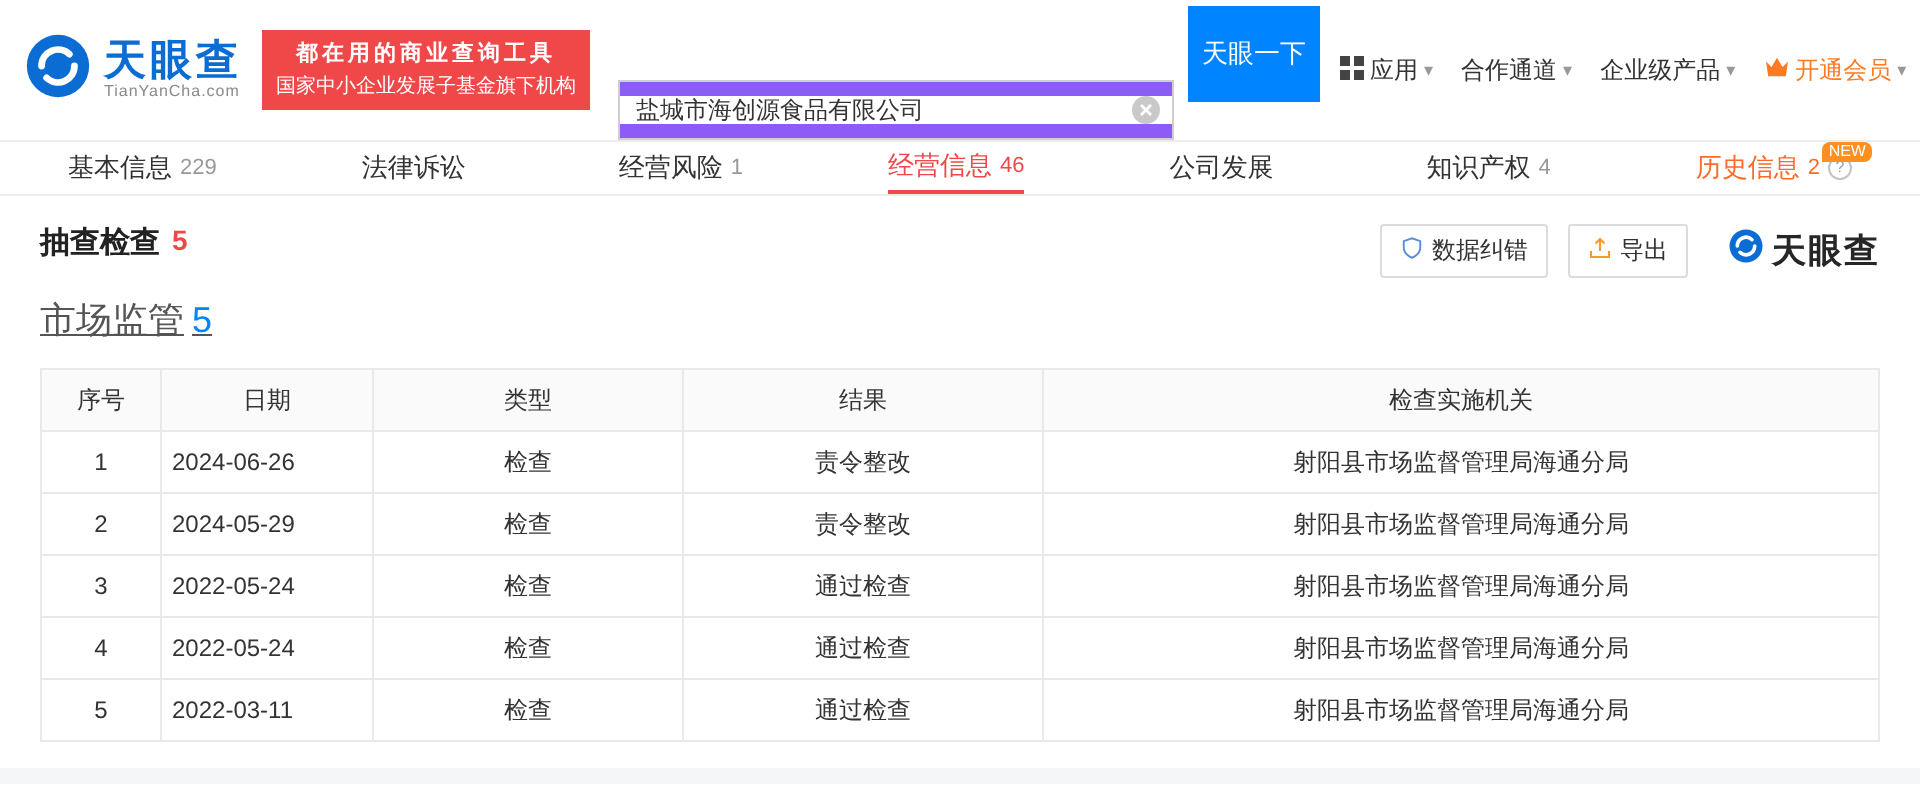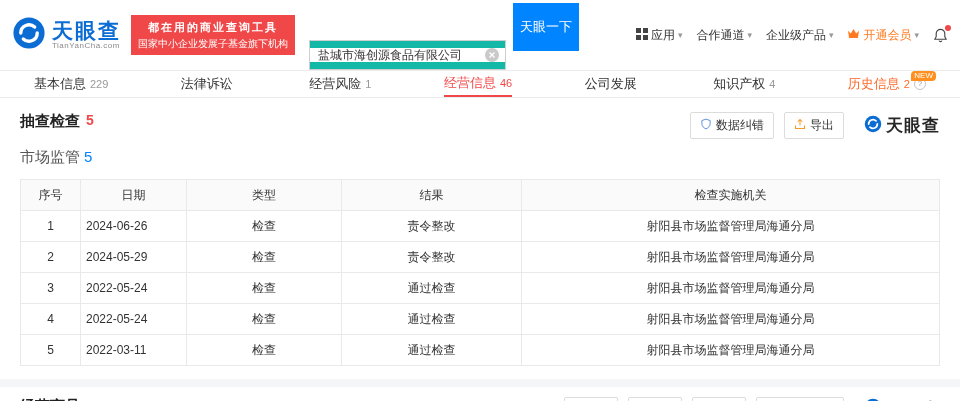--- a/index.html
+++ b/index.html
@@ -14,21 +14,21 @@
   .logo-sub { font-size:8px; color:#8a8a8a; letter-spacing:.5px; }
   .slogan { background:#f04849; color:#fff; text-align:center; padding:4px 7px; line-height:1.5; }
   .slogan .l1 { font-size:11px; font-weight:bold; letter-spacing:2px; }
   .slogan .l2 { font-size:10px; }
 
   .search-wrap { display:flex; flex-direction:column; margin-left:4px; }
   .search-tabs { display:flex; align-items:flex-end; gap:14px; font-size:12px; height:20px; }
   .search-tab { cursor:pointer; padding:2px 0; }
   .search-tab.active { background:#f04849; color:#fff; padding:2px 9px; }
   .search-row { display:flex; margin-top:3px; }
-  .search-box { position:relative; width:197px; height:30px; border:1px solid #cfcfcf; display:flex; align-items:center; background:#14b8a6;margin-top:37px; }
+  .search-box { position:relative; width:278px; height:30px; border:1px solid #cfcfcf; display:flex; align-items:center; background:#8b5cf6;margin-top:37px; }
   .search-box input { border:0; outline:none; width:100%; font-size:12px; color:#333; padding:0 26px 0 8px; font-family:inherit; }
   .clear-ic { position:absolute; right:6px; top:7px; cursor:pointer; }
   .search-btn { width:66px; height:48px; margin-left:7px; background:#0084ff; color:#fff; border:0; font-size:13px; cursor:pointer; font-family:inherit; }
 
   .top-menu { margin-left:auto; display:flex; align-items:center; gap:14px; font-size:12px; }
   .menu-item { display:flex; align-items:center; gap:3px; cursor:pointer; }
   .caret { color:#999; font-size:9px; }
   .vip { color:#ff7a21; }
   .bell { position:relative; cursor:pointer; display:flex; }
   .bell-dot { position:absolute; top:-3px; right:-3px; width:6px; height:6px; border-radius:50%; background:#f04849; }
@@ -51,21 +51,21 @@
   .content { padding:0 20px; }
   .sec-head { display:flex; align-items:flex-start; margin-top:14px; }
   .sec-title { font-size:15px; font-weight:bold; color:#222; }
   .sec-count { font-size:14px; font-weight:bold; color:#f04849; margin-left:6px; }
   .sec-actions { margin-left:auto; display:flex; align-items:center; gap:10px;padding-left:12px; }
   .act-btn { display:flex; align-items:center; gap:4px; border:1px solid #dcdcdc; border-radius:2px;
     background:#fff; padding:4px 9px; font-size:12px; color:#333; cursor:pointer; font-family:inherit; }
   .watermark { display:flex; align-items:center; gap:4px; margin-left:10px; }
   .wm-txt { font-size:17px; font-weight:bold; color:#262626; letter-spacing:1px; }
 
-  .sub-row { margin-top:9px; font-size:15px; color:#555; cursor:pointer; }
+  .sub-row { margin-top:9px; font-size:18px; color:#555; cursor:pointer;text-decoration:underline; }
   .sub-count { color:#0084ff; margin-left:4px; }
 
   table { width:100%; border-collapse:collapse; margin-top:12px; table-layout:fixed; }
   th,td { border:1px solid #e9e9e9; height:31px; font-size:12px; color:#333; text-align:center;
     font-weight:normal; padding:0 6px; overflow:hidden;margin-top:40px; }
   th { background:#fafafa; }
   .col-idx { width:60px; } .col-date { width:106px; } .col-type { width:155px; } .col-res { width:180px; }
   td.left { text-align:left; padding-left:5px; }
 
   .band { height:8px; background:#f5f6f8; margin:13px -20px 0 -20px; }

